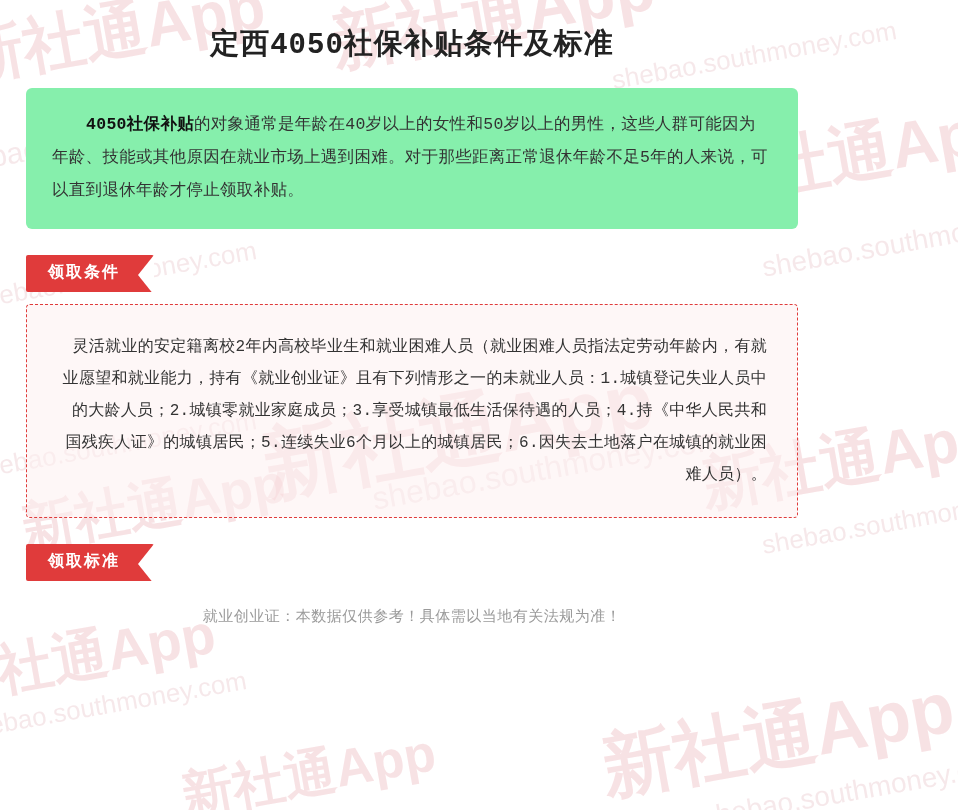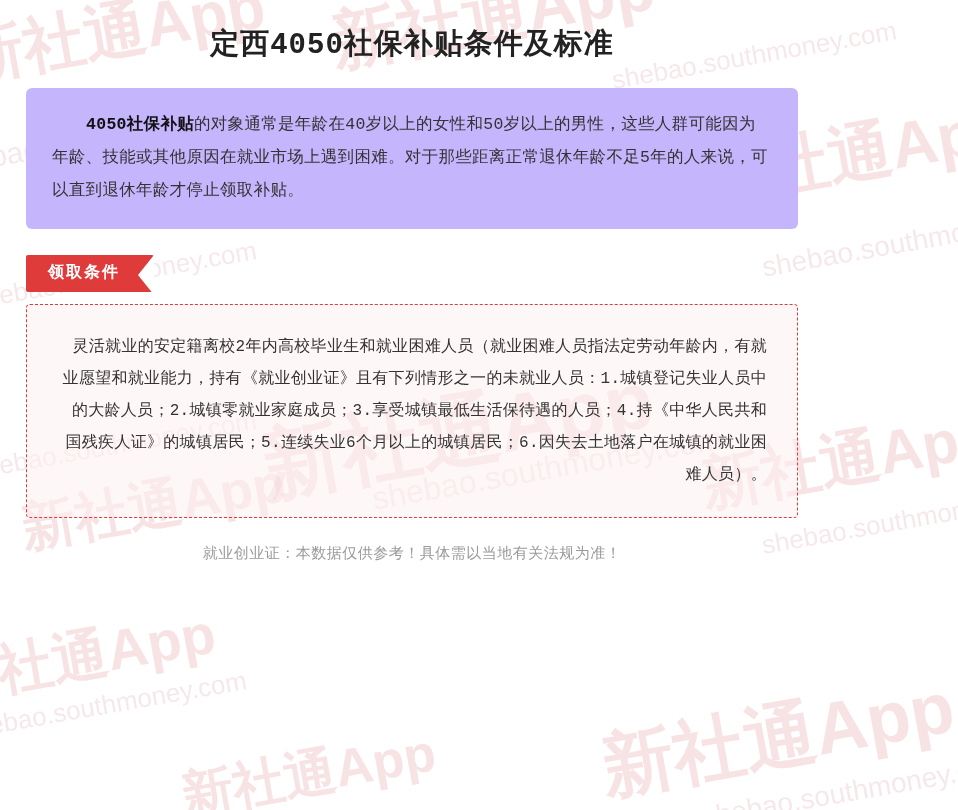--- a/index.html
+++ b/index.html
@@ -53,21 +53,21 @@
     font-size: 29px;
     font-weight: bold;
     color: #222222;
     letter-spacing: 1px;
     padding-top: 24px;
     padding-bottom: 10px;
   }
 
   .intro-box {
     margin: 14px 26px 0 26px;
-    background: #c4b5fd;
+    background: #86efac;
     border-radius: 6px;
     padding: 20px 26px 22px 26px;
     font-size: 16.5px;
     line-height: 2.0;
     color: #333333;
     letter-spacing: 0.3px;
   }
   .intro-box .em {
     font-weight: bold;
     color: #111111;
@@ -157,17 +157,18 @@
   <div class="intro-box">
     <span class="intro-indent"></span><span class="em">4050社保补贴</span><span>的对象通常是年龄在40岁以上的女性和50岁以上的男性，这些人群可能因为年龄、技能或其他原因在就业市场上遇到困难。对于那些距离正常退休年龄不足5年的人来说，可以直到退休年龄才停止领取补贴。</span>
   </div>
 
   <div class="section">
     <div class="section-tag">领取条件</div>
     <div class="dashed-box">灵活就业的安定籍离校2年内高校毕业生和就业困难人员（就业困难人员指法定劳动年龄内，有就业愿望和就业能力，持有《就业创业证》且有下列情形之一的未就业人员：1.城镇登记失业人员中的大龄人员；2.城镇零就业家庭成员；3.享受城镇最低生活保待遇的人员；4.持《中华人民共和国残疾人证》的城镇居民；5.连续失业6个月以上的城镇居民；6.因失去土地落户在城镇的就业困难人员）。</div>
   </div>
 
   <div class="section">
+    <div class="section-tag">领取标准</div>
   </div>
 
   <div class="footer-note">就业创业证：本数据仅供参考！具体需以当地有关法规为准！</div>
 
 </div>
 
 </body></html>

